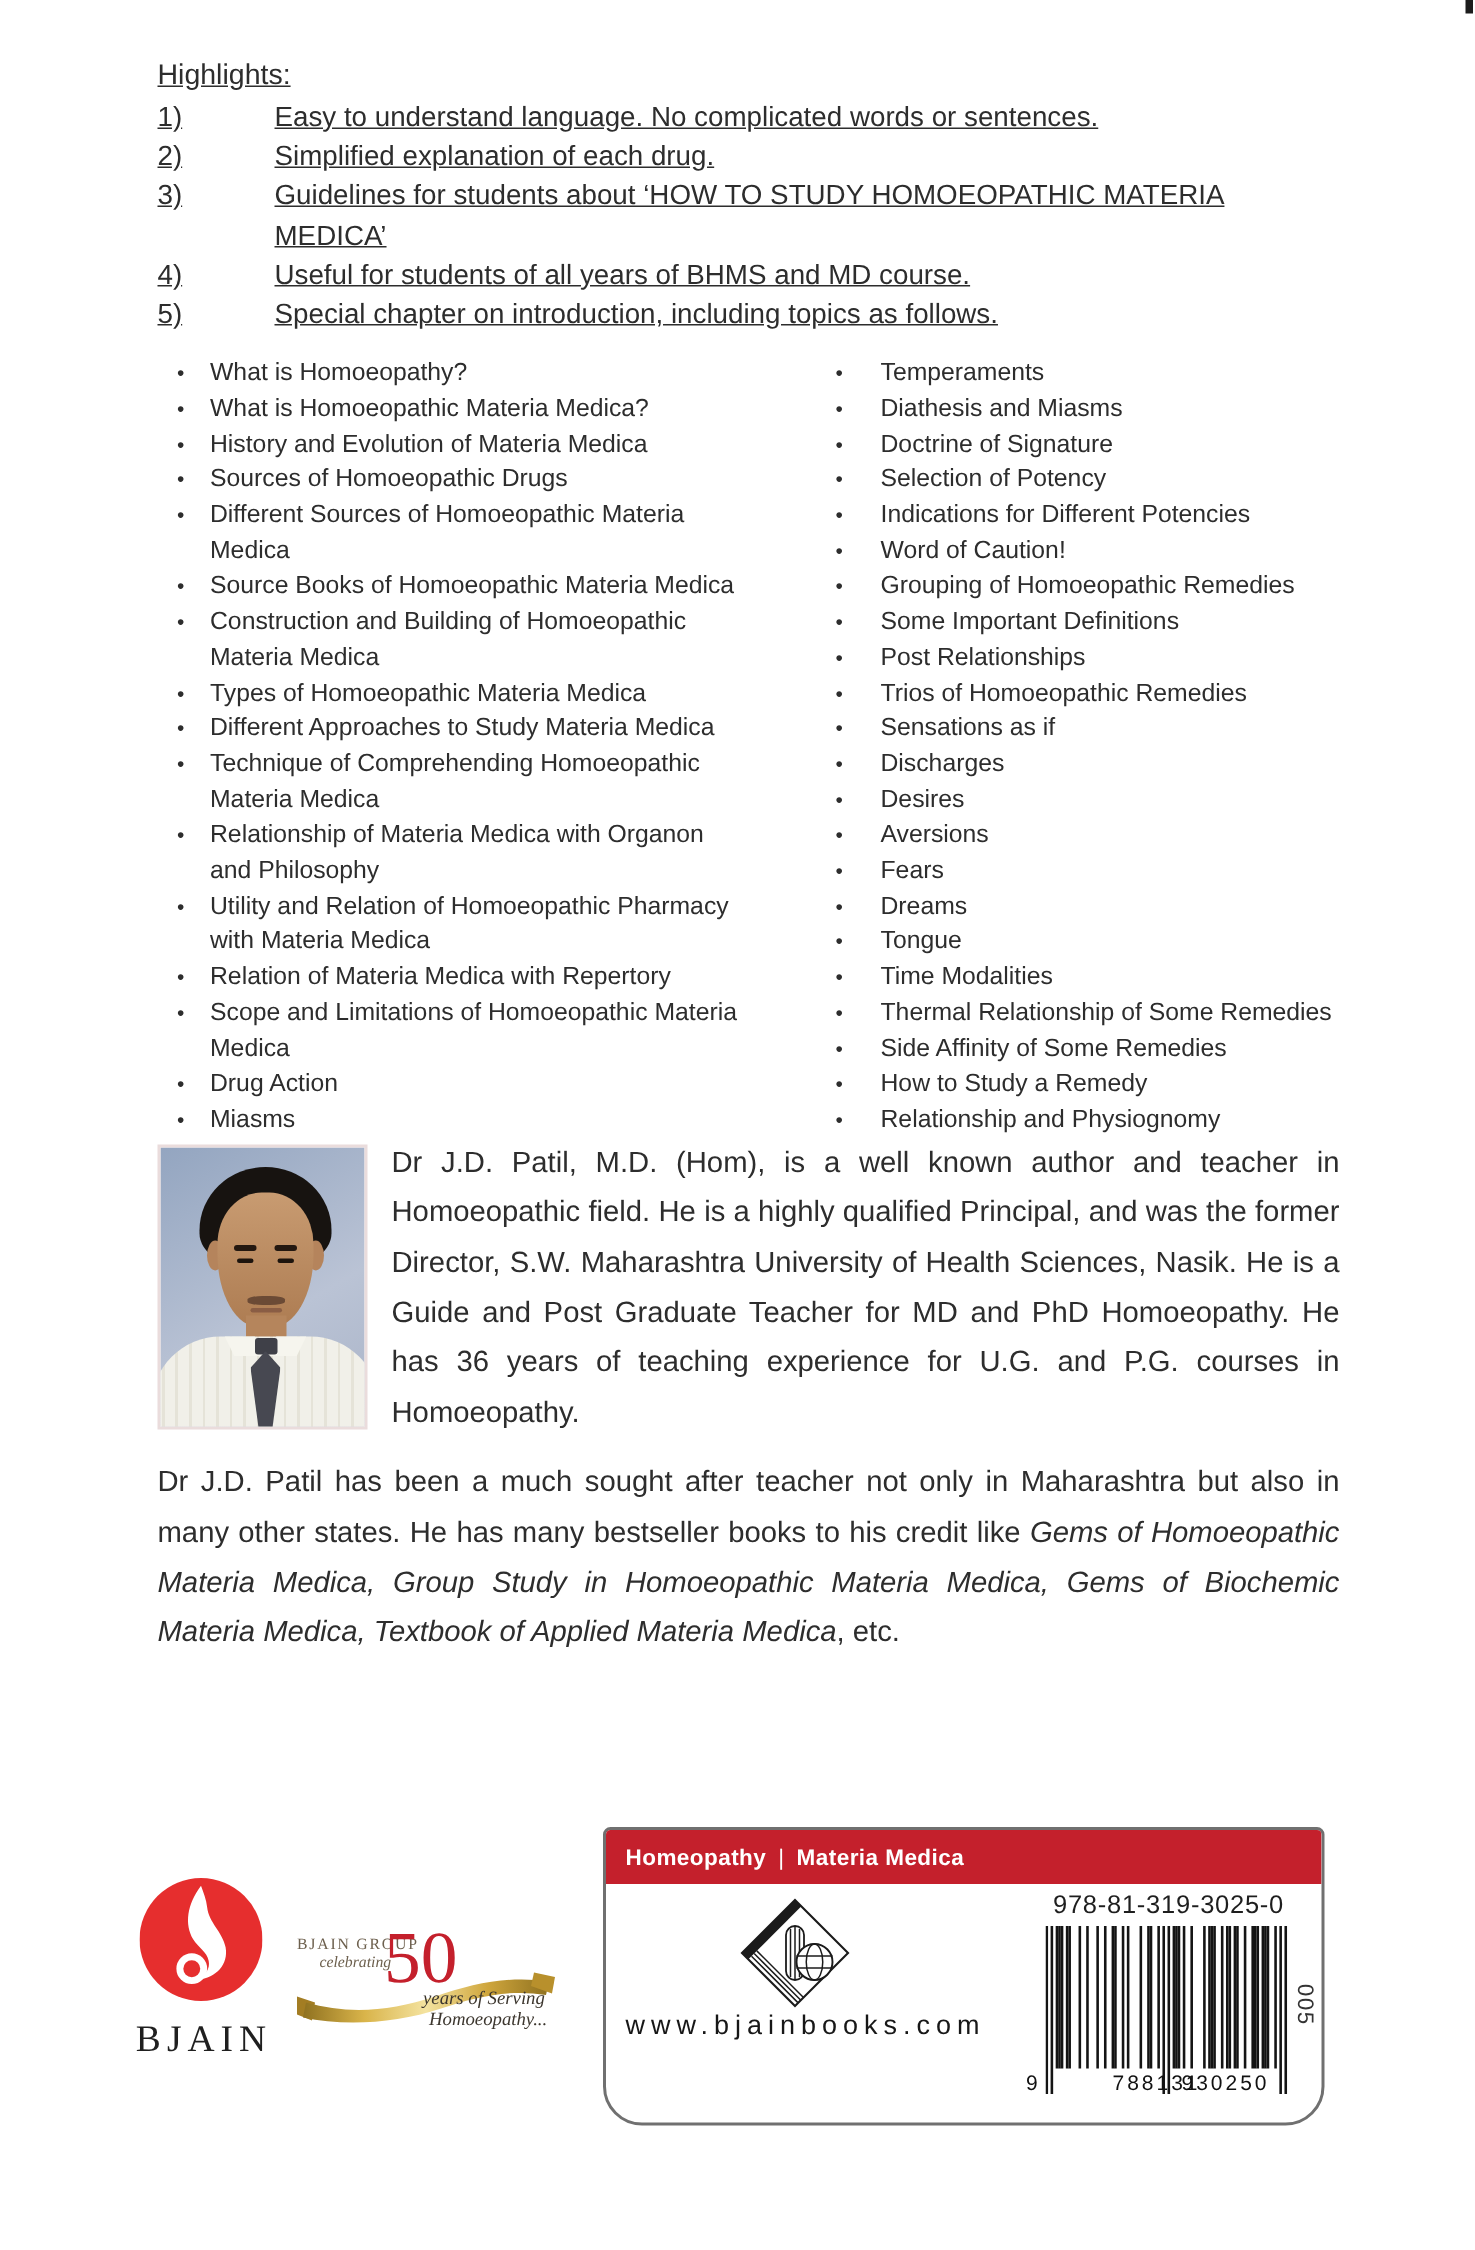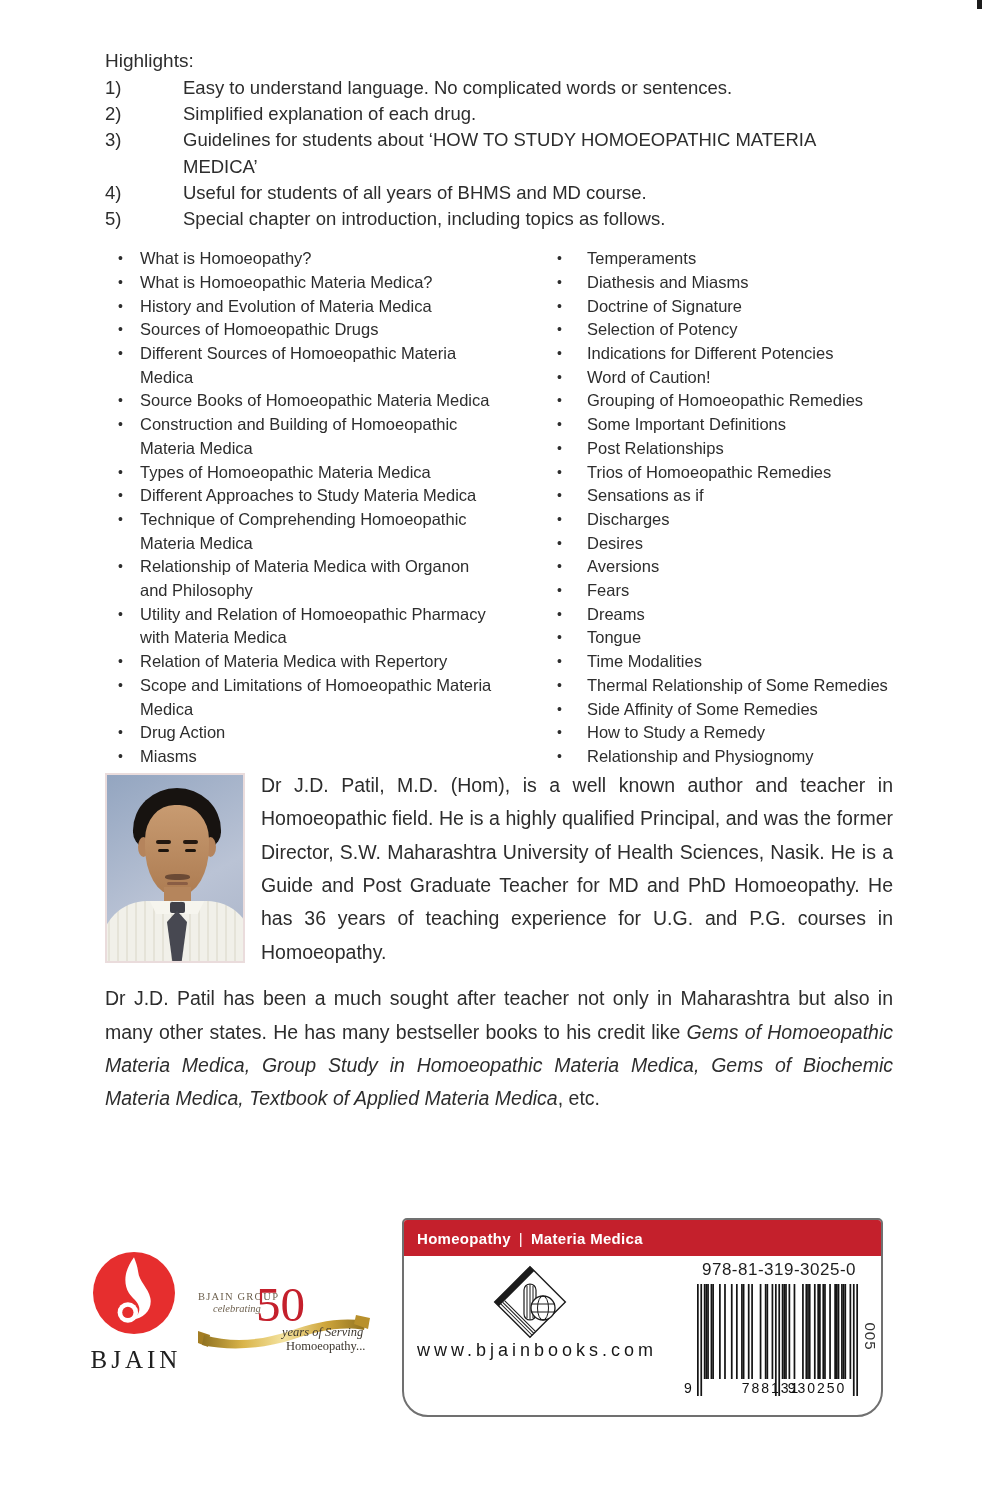--- a/index.html
+++ b/index.html
@@ -5,21 +5,21 @@
   :root { --red:#c4202c; --logo_red:#e62e2e; --gold:#d4a437; --text:#2d2d2d; }
   * { box-sizing:border-box; }
   html,body { margin:0; padding:0; background:#fff; }
   .page { position:relative; width:983px; height:1500px; margin:0 auto; background:#fff;
           font-family:"Liberation Sans", sans-serif; color:var(--text); overflow:hidden; }
   .corner-mark { position:absolute; top:0; right:1px; width:5px; height:9px; background:#1c1c1c; }
 
   .content { position:absolute; left:105px; top:0; width:788px; }
 
   
-  .highlights { padding-top:48px; }
+  .highlights { padding-top:38px;text-decoration:underline; }
   .hl-title { font-size:19px; font-weight:normal; margin:0; line-height:26px; }
   .hl-list { list-style:none; margin:1px 0 0; padding:0; }
   .hl { display:flex; font-size:18.5px; line-height:26.2px; }
   .hl .num { flex:none; width:34px; }
   .hl .txt { flex:1;margin-left:44px; }
 
   
   .topics { display:flex; margin-top:15px; font-size:16.5px; line-height:23.7px; }
   .tcol { list-style:none; margin:0; padding:0; }
   .tcol li { position:relative; }
@@ -71,21 +71,21 @@
 
   
   .group { position:absolute; left:198px; top:1285px; width:182px; height:84px;
            font-family:"Liberation Serif", serif; }
   .group span { position:absolute; white-space:nowrap; }
   .gname { left:0; top:6px; font-size:10.5px; letter-spacing:1.2px; color:#6d604e; }
   .gceleb { left:15px; top:18px; font-size:10.5px; font-style:italic; color:#6d604e; }
   .g50 { left:58px; top:-5px; font-size:49px; line-height:1; color:var(--red); z-index:1; }
   .gribbon { position:absolute; left:0; top:22px; z-index:2; }
   .gtag1 { left:84px; top:40px; font-size:12.5px; font-style:italic; color:#3c362e; z-index:3; }
-  .gtag2 { left:88px; top:54px; font-size:12.5px; color:#3c362e; z-index:3; }
+  .gtag2 { left:88px; top:54px; font-size:12.5px; font-style:italic; color:#3c362e; z-index:3; }
 
   
   .card { position:absolute; left:402px; top:1218px; width:481px; height:199px; background:#fff;
           border:2px solid #707070; border-radius:5px 5px 26px 26px; overflow:hidden; }
   .cat-bar { height:36px; background:var(--red); color:#fff; display:flex; align-items:center;
              padding-left:13px; font-size:15px; font-weight:bold; letter-spacing:.3px; }
   .cat-bar .sep { margin:0 8px; font-weight:normal; }
   .book-logo { position:absolute; left:86px; top:42px; width:80px; height:80px; }
   .website { position:absolute; left:13px; top:120px; font-size:18px; letter-spacing:4px; color:#171717; }
   .isbn-block { position:absolute; left:291px; top:40px; width:168px; text-align:center; }

